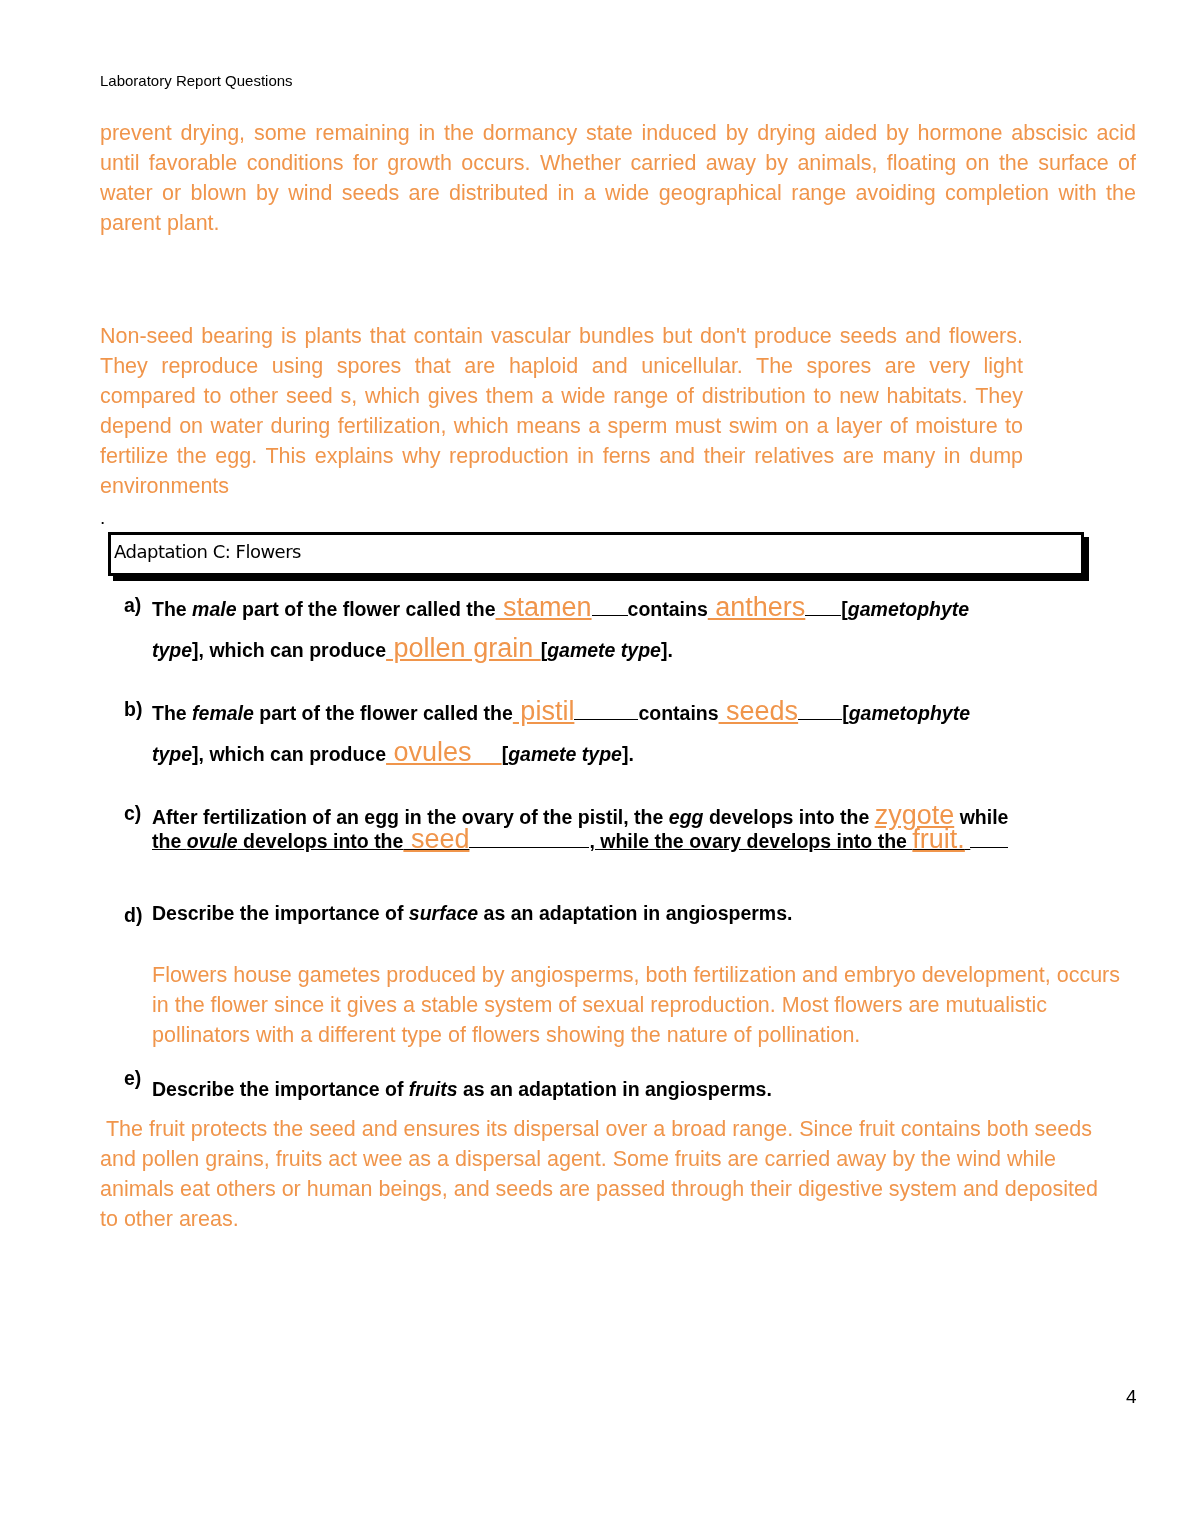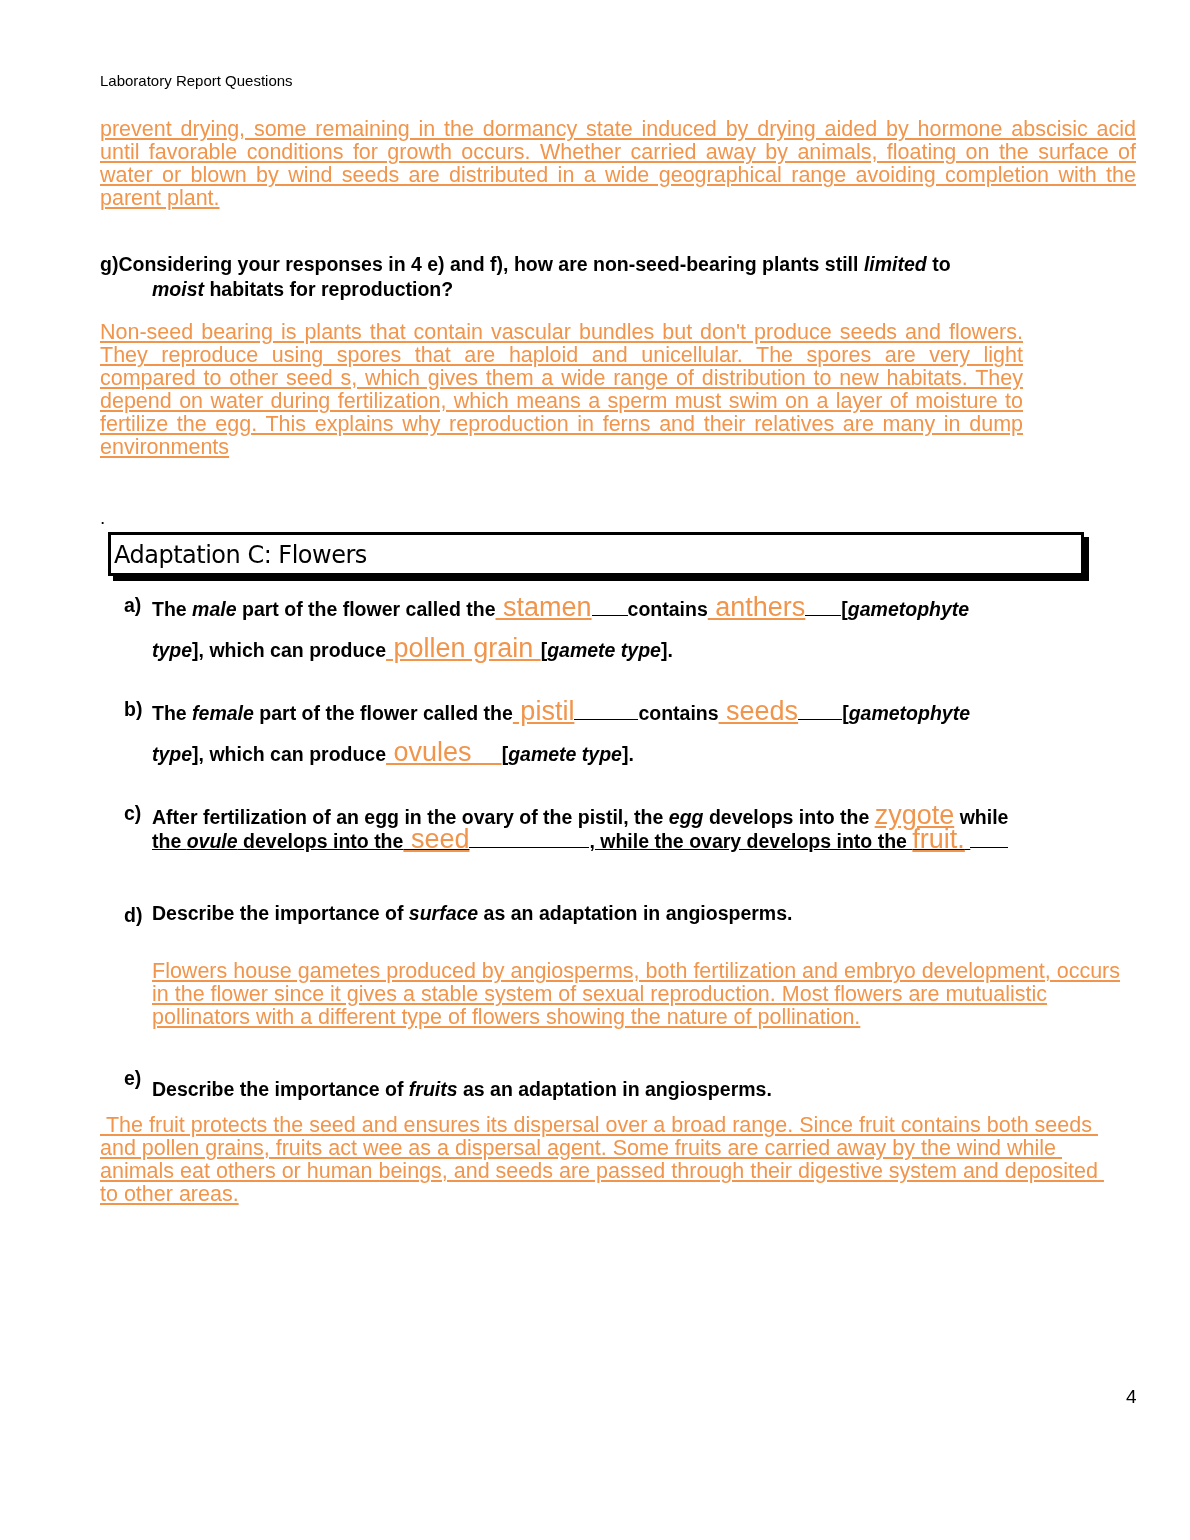--- a/index.html
+++ b/index.html
@@ -1,53 +1,49 @@
 <!DOCTYPE html>
 <html><head>
   <meta charset="utf-8">
   <style>
     html, body { margin: 0; padding: 0; background: #ffffff; }
     body { width: 1190px; height: 1540px; position: relative; overflow: hidden;
       font-family: "Liberation Sans", sans-serif; color: #000; }
     .page { position: absolute; left: 0; top: 0; width: 1190px; height: 1540px; }
     .header { position: absolute; left: 100px; top: 72px; font-size: 15px; }
-    .ans { color: #f0954b; font-family: "Liberation Sans", sans-serif; font-size: 21.5px; line-height: 23px; text-decoration: underline; }
+    .ans { color: #f0954b; font-family: "Liberation Sans", sans-serif; font-size: 21.5px; line-height: 30px; }
     .justify { text-align: justify; text-align-last: left; }
     .p1 { position: absolute; left: 100px; top: 118px; width: 1036px; }
     .q { font-weight: bold; font-size: 19.5px; line-height: 25px; }
     .qg { position: absolute; left: 100px; top: 252px; width: 960px; }
     .qg .l2 { padding-left: 52px; display: block; }
     .p2 { position: absolute; left: 100px; top: 321px; width: 923px; }
     .dot { position: absolute; left: 100px; top: 507px; font-size: 19px; }
     .section { position: absolute; left: 108px; top: 532px; width: 970px; height: 38px;
       border: 3px solid #000; box-shadow: 5px 5px 0 #000; background: #fff; }
     .section span { position: absolute; left: 3px; top: 6px; font-family: "DejaVu Sans", sans-serif;
-      font-size: 24px; letter-spacing: -0.5px; text-align: right; }
+      font-size: 18px; letter-spacing: -0.5px; text-align: right; }
     .item { position: absolute; left: 124px; width: 1000px; }
     .item .lbl { position: absolute; left: 0; font-weight: bold; font-size: 19.5px; }
     .item .line { position: absolute; left: 28px; white-space: nowrap; font-weight: bold; font-size: 19.5px; }
     .fill { color: #f0954b; font-weight: normal; font-size: 27px; text-decoration: underline; text-decoration-color: #f0954b; }
     .blank { display: inline-block; border-bottom: 1.5px solid #000; height: 16px; vertical-align: baseline; }
     .p3 { position: absolute; left: 152px; top: 960px; width: 990px; }
     .p4 { position: absolute; left: 100px; top: 1114px; width: 1020px; }
     .pagenum { position: absolute; left: 1126px; top: 1386px; font-size: 19px; }
   </style>
 </head>
 <body>
 
 <div class="page">
 
   <div class="header">Laboratory Report Questions</div>
 
   <div class="p1 ans justify">prevent drying, some remaining in the dormancy state induced by drying aided by hormone abscisic acid until favorable conditions for growth occurs. Whether carried away by animals, floating on the surface of water or blown by wind seeds are distributed in a wide geographical range avoiding completion with the parent plant.</div>
 
-  <div class="qg q">
-    <span>g)Considering your responses in 4 e) and f), how are non-seed-bearing plants still </span><i>limited</i><span> to</span>
-    <span class="l2"><i>moist</i><span> habitats for reproduction?</span></span>
-  </div>
 
   <div class="p2 ans justify">Non-seed bearing is plants that contain vascular bundles but don't produce seeds and flowers. They reproduce using spores that are haploid and unicellular. The spores are very light compared to other seed s, which gives them a wide range of distribution to new habitats. They depend on water during fertilization, which means a sperm must swim on a layer of moisture to fertilize the egg. This explains why reproduction in ferns and their relatives are many in dump environments</div>
 
   <div class="dot">.</div>
 
   <div class="section">
     <span>Adaptation C: Flowers</span>
   </div>
 
   <div class="item" style="top:592px;">

